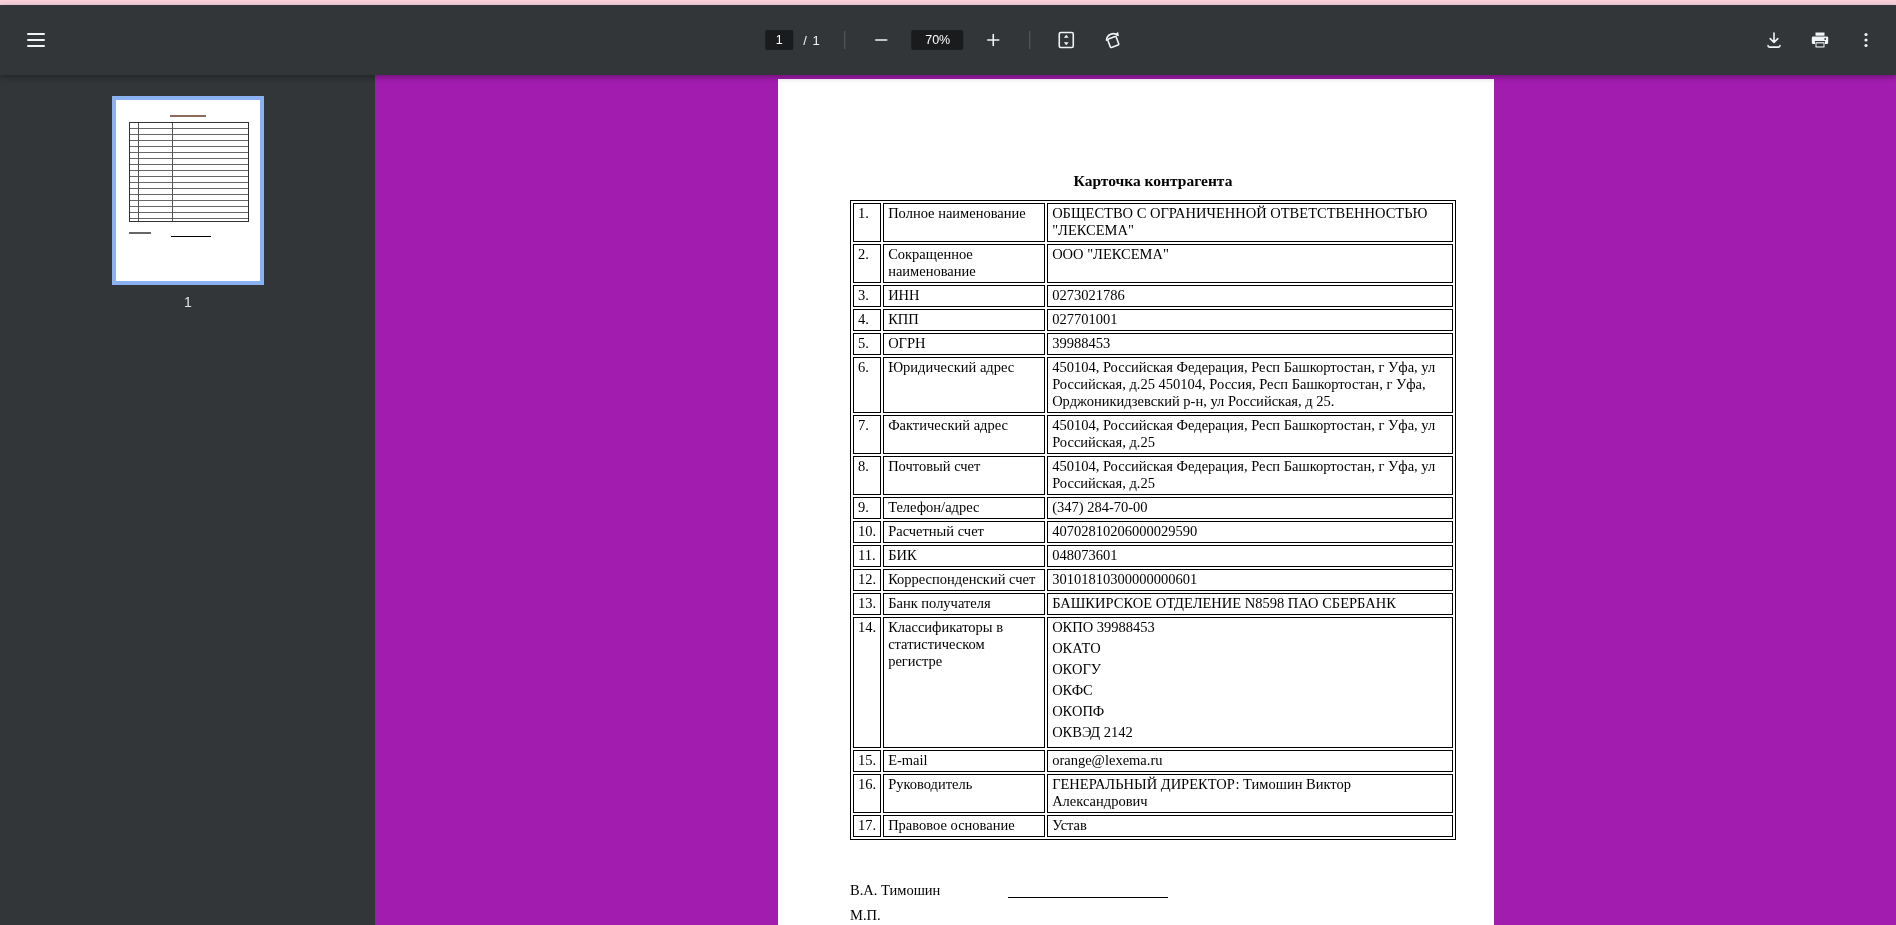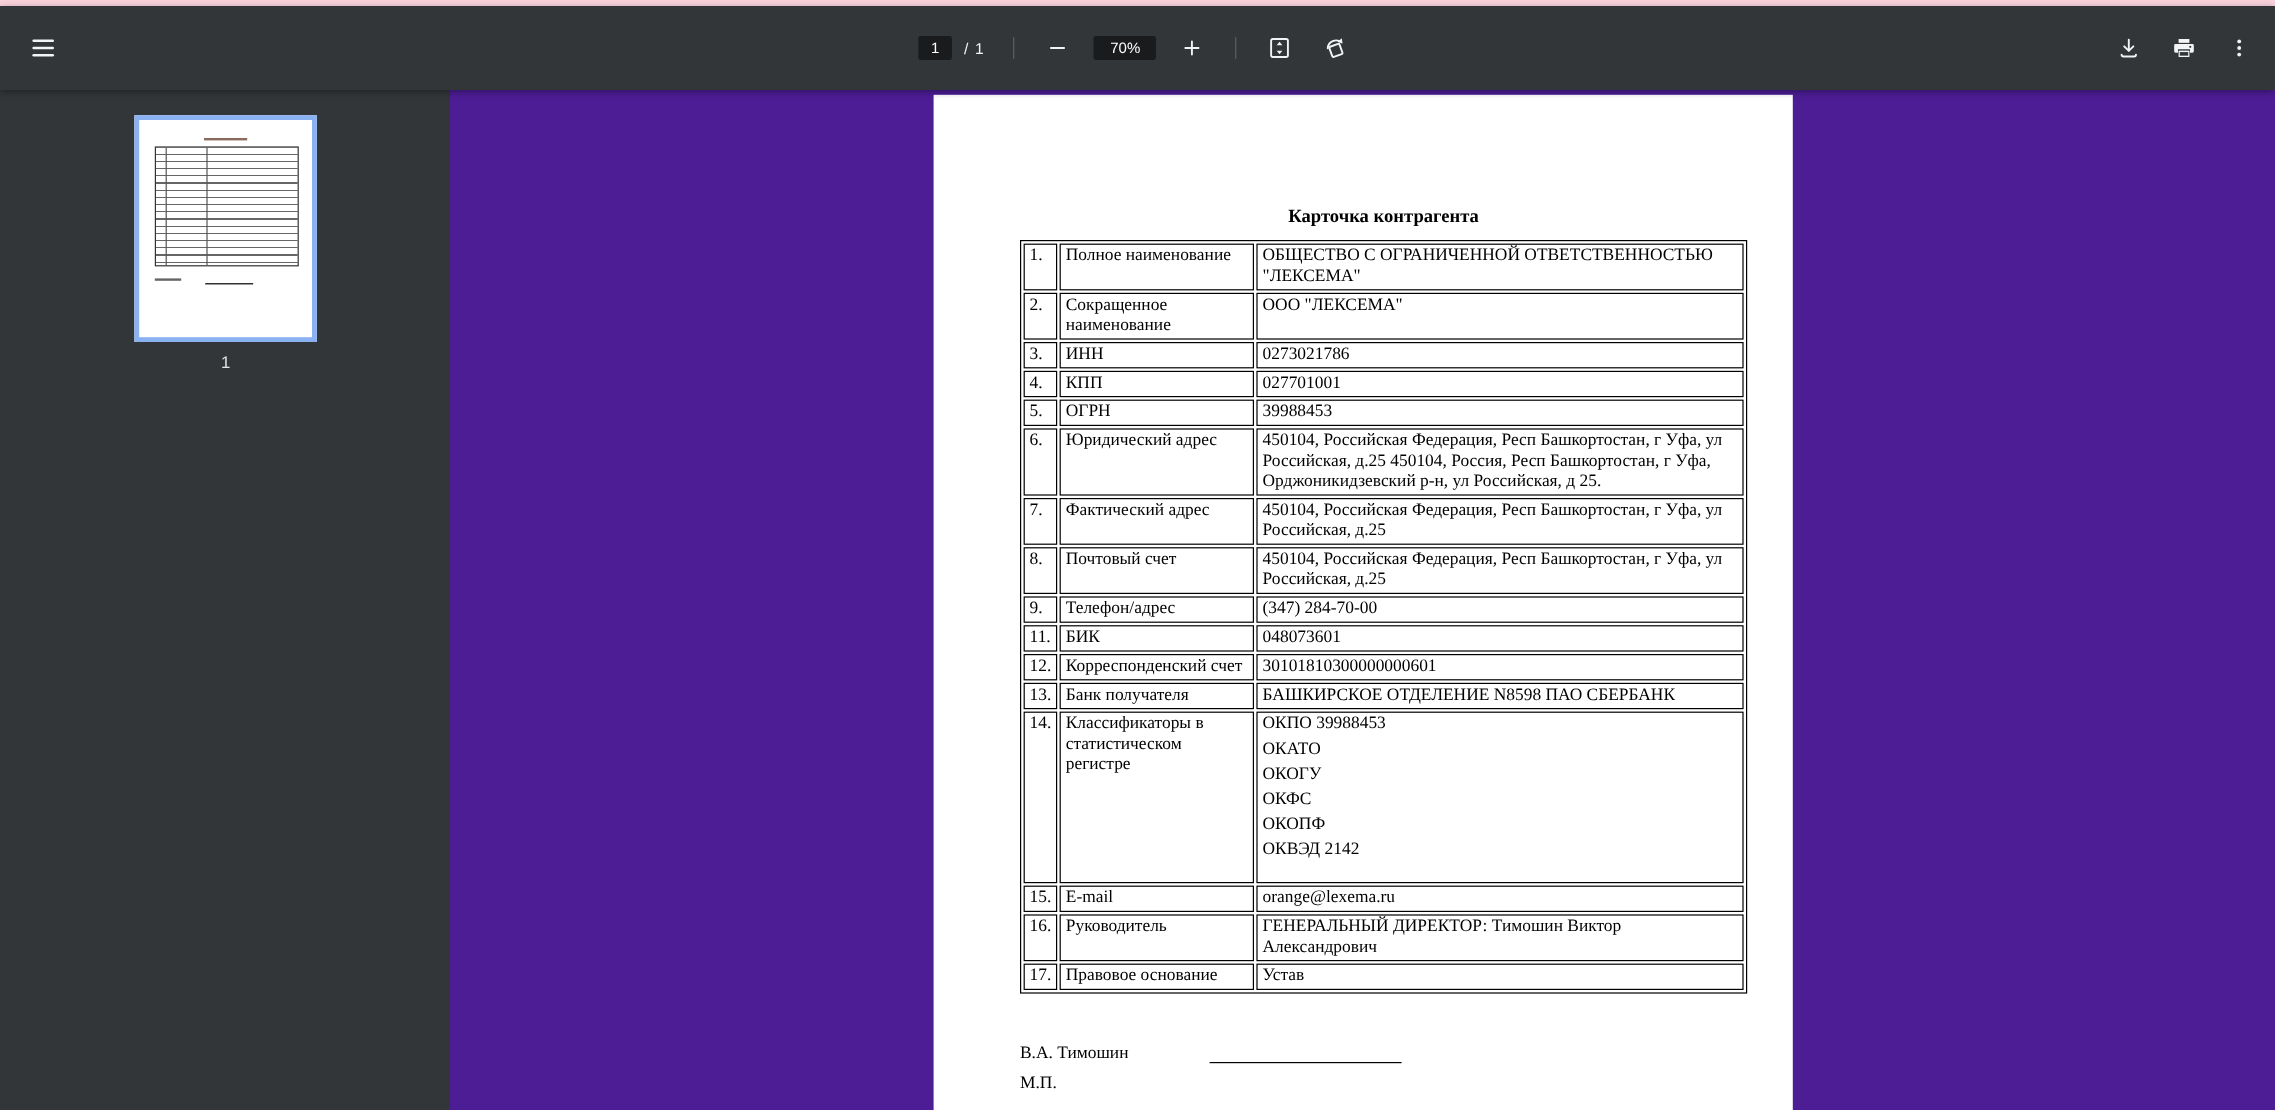--- a/index.html
+++ b/index.html
@@ -44,36 +44,36 @@
   .mini-table { position:absolute; top:22px; left:13px; right:11px; height:100px;
                 border:1px solid #333;
                 background:repeating-linear-gradient(to bottom, #fff 0 5px, #666 5px 6px); }
   .mini-table:before { content:""; position:absolute; top:0; bottom:0; left:7%; width:1px; background:#555; }
   .mini-table:after  { content:""; position:absolute; top:0; bottom:0; left:36%; width:1px; background:#555; }
   .mini-sign  { position:absolute; top:132px; left:13px; width:22px; height:2px; background:#666;
                 box-shadow:0 4px 0 -1px #666; }
   .mini-line  { position:absolute; top:136px; left:55px; width:40px; height:1px; background:#000; }
   .thumb-label { margin-top:9px; color:#e2e4e7; font-size:14px; }
 
-  .viewer { flex:1; position:relative; background:#4c1d95; overflow:hidden; }
+  .viewer { flex:1; position:relative; background:#a21caf; overflow:hidden; }
   .page { position:absolute; left:403px; top:4px; width:716px; height:846px;
           background:#fff; color:#000; }
 
   
   .doc-content { margin-left:72px; width:606px;
                  font-family:"Liberation Serif", serif; font-size:14.5px; line-height:17px; }
   .doc-title { margin-top:93px; text-align:center; font-weight:bold; font-size:15.5px; }
   .doc-table { margin-top:11px; width:606px; border-collapse:separate; border-spacing:2px;
                border:1px solid #000; }
   .doc-table td { border:1px solid #000; padding:1px 4px 2px 4px; vertical-align:top;
                   font-size:14.5px; line-height:17px; }
   .c-num { width:22px; }
   .c-label { width:162px; }
   .value-line { margin-bottom:4px; }
-  .value-line:last-child { margin-bottom:16px; }
+  .value-line:last-child { margin-bottom:4px; }
 
   .doc-footer { margin-top:42px; }
   .sign-row { display:flex; align-items:center; }
   .sign-line { width:160px; border-bottom:1px solid #000; margin-left:68px; height:14px; }
   .stamp { margin-top:8px; }
 
   .icon { stroke:#f1f3f4; fill:none; stroke-width:1.6; stroke-linecap:round; stroke-linejoin:round; }
   .icon-fill { fill:#f1f3f4; stroke:none; }
 </style>
 </head>
@@ -210,20 +210,25 @@
                 <td class="c-num">8.</td>
                 <td class="c-label">Почтовый счет</td>
                 <td>450104, Российская Федерация, Респ Башкортостан, г Уфа, ул Российская, д.25</td>
               </tr>
               <tr>
                 <td class="c-num">9.</td>
                 <td class="c-label">Телефон/адрес</td>
                 <td>(347) 284-70-00</td>
               </tr>
               <tr>
+                <td class="c-num">10.</td>
+                <td class="c-label">Расчетный счет</td>
+                <td>40702810206000029590</td>
+              </tr>
+              <tr>
                 <td class="c-num">11.</td>
                 <td class="c-label">БИК</td>
                 <td>048073601</td>
               </tr>
               <tr>
                 <td class="c-num">12.</td>
                 <td class="c-label">Корреспонденский счет</td>
                 <td>30101810300000000601</td>
               </tr>
               <tr>

